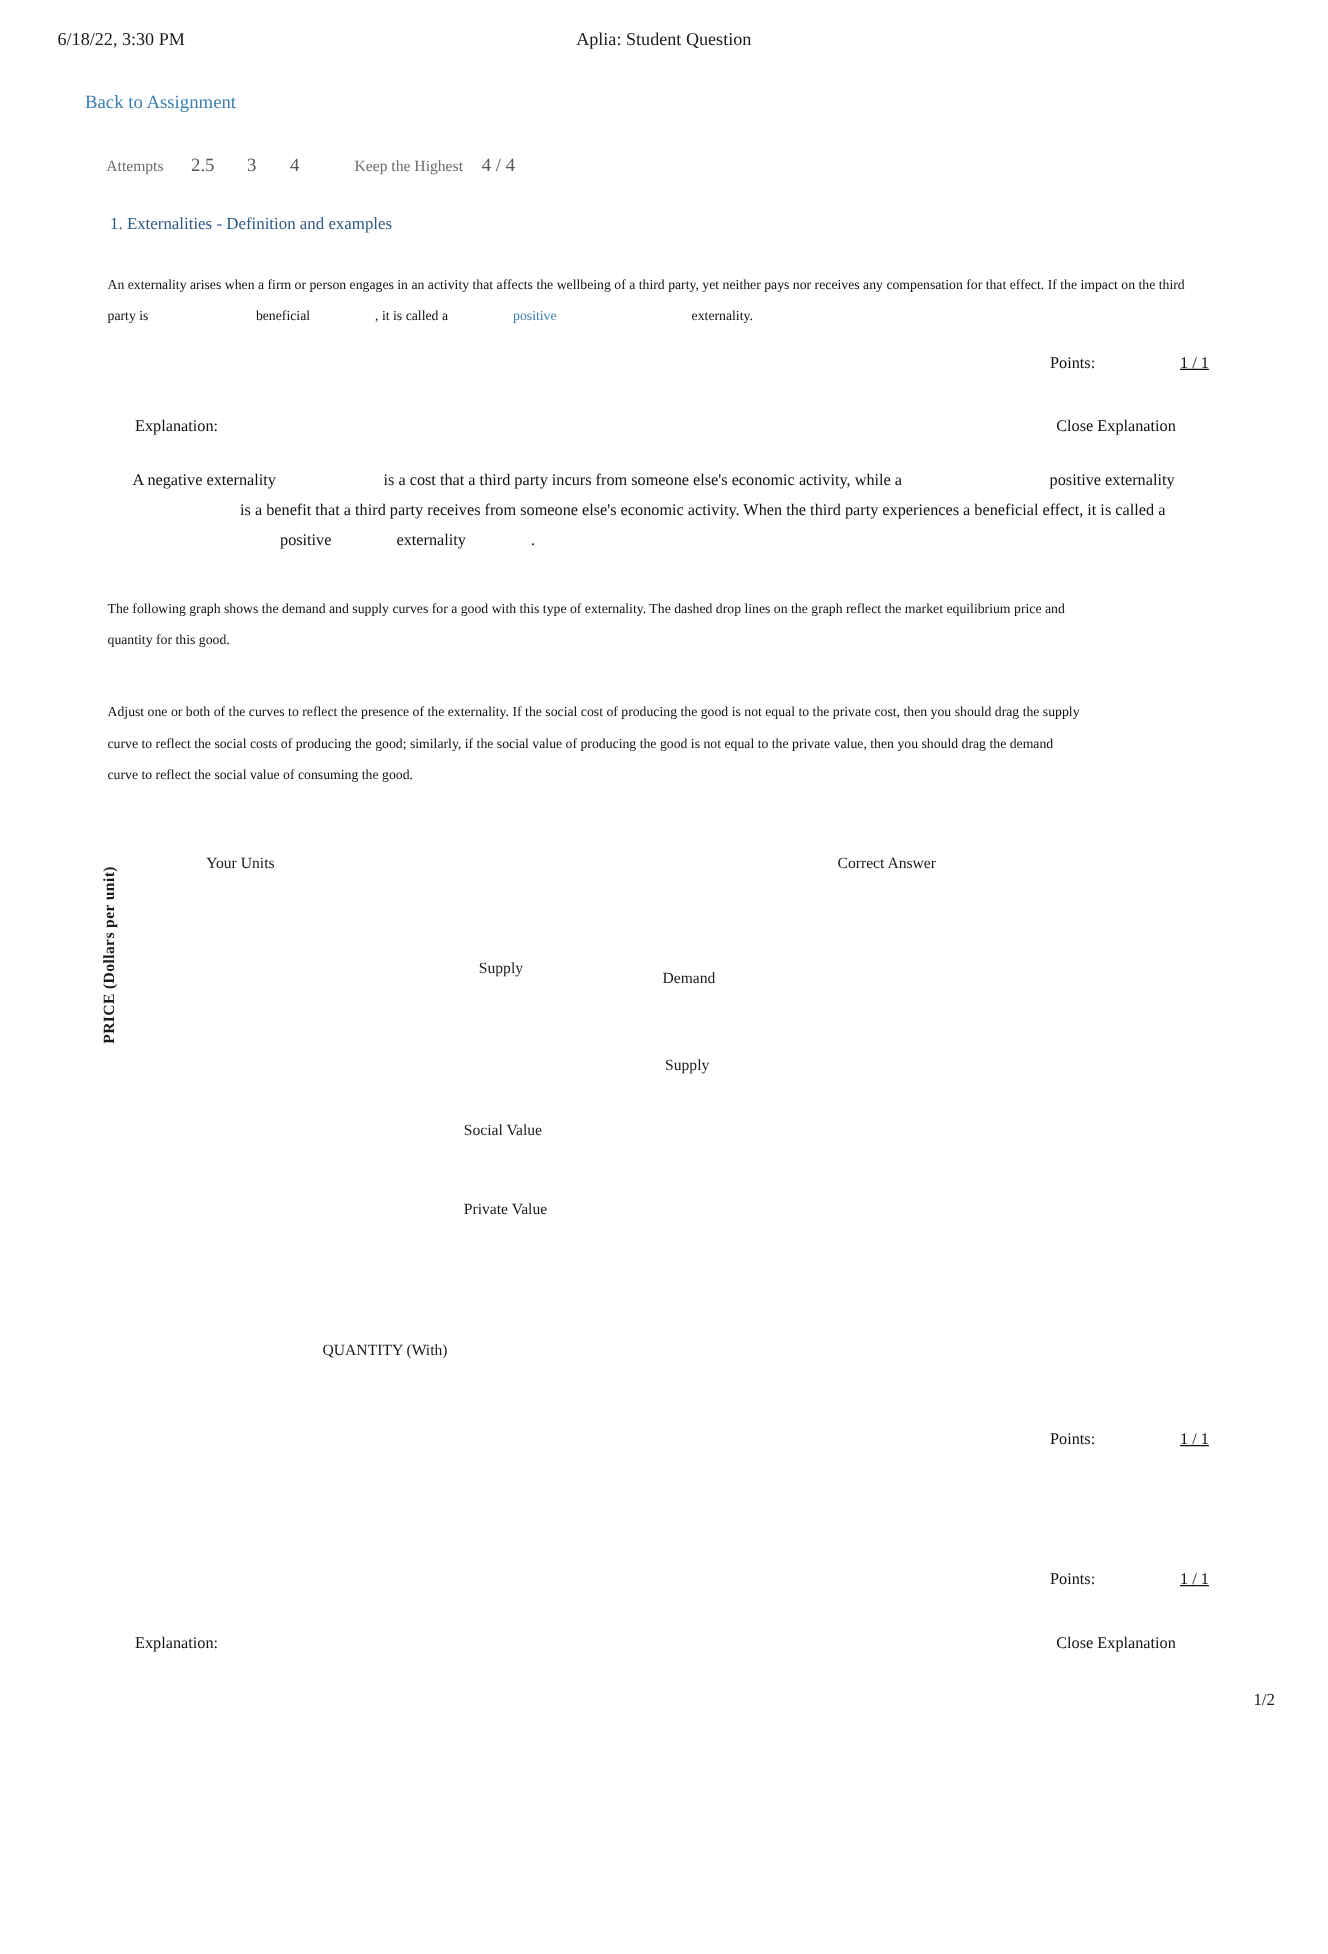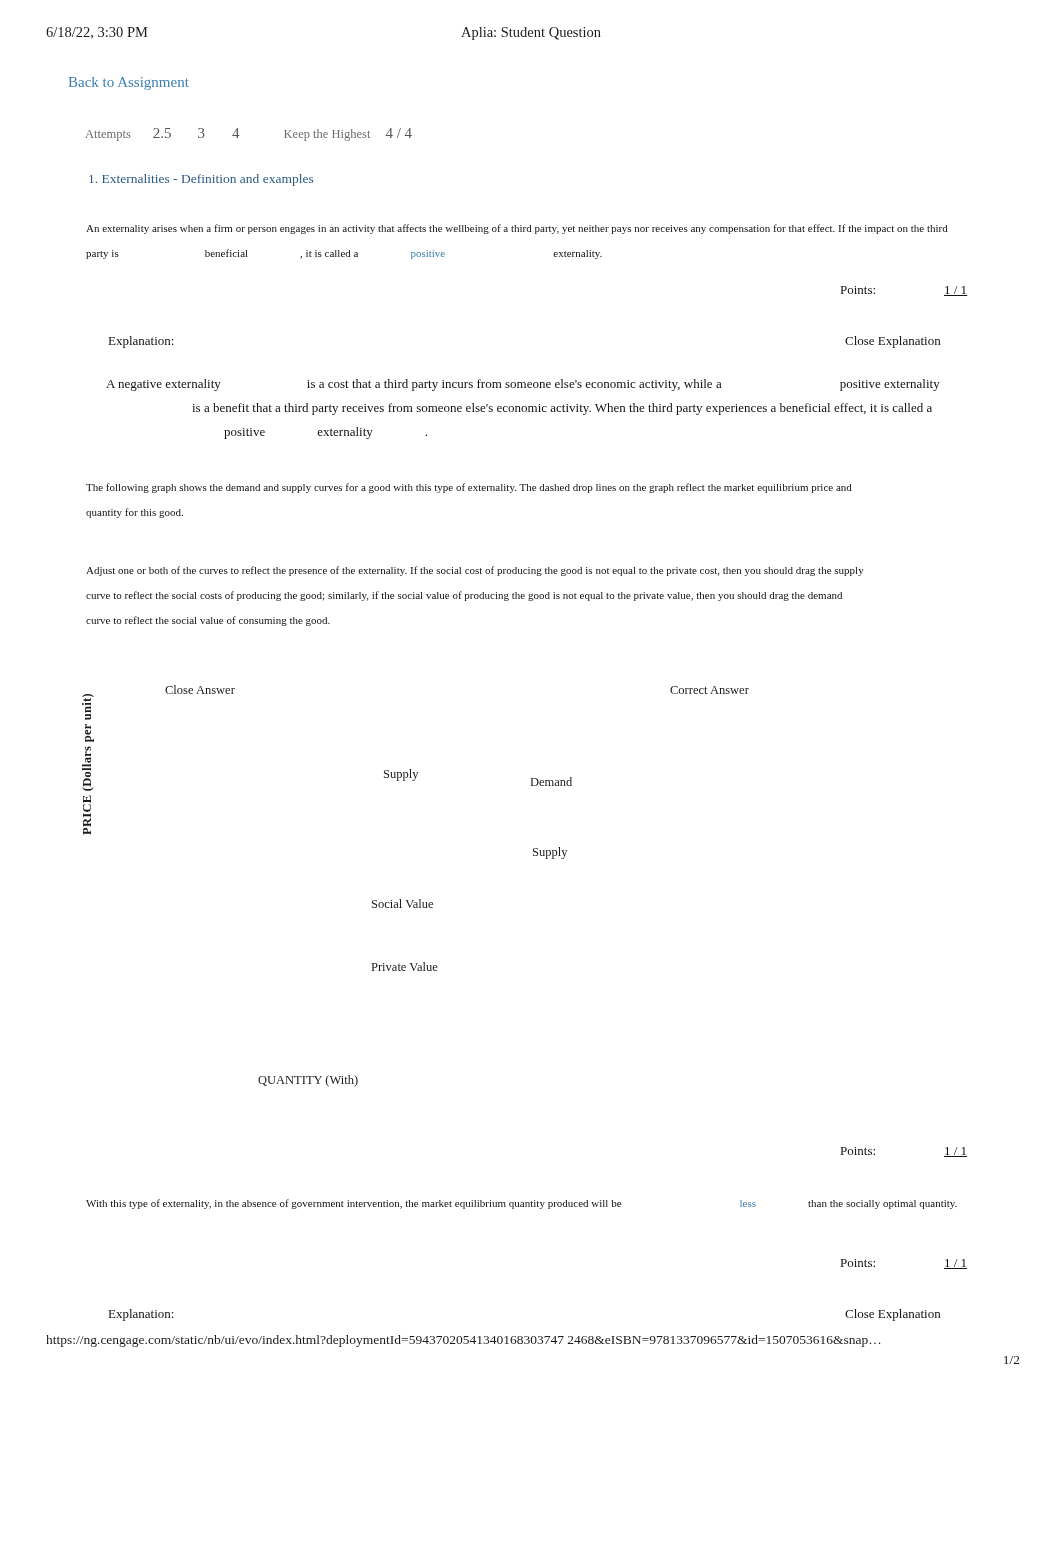--- a/index.html
+++ b/index.html
@@ -270,48 +270,44 @@
   <div class="expl-body">
     <span>A</span>
     <span>negative externality</span><span class="gap-md"></span><span>is a cost that a third party incurs from someone else's economic activity, while a</span><span class="gap-xl"></span><span>positive externality</span><span class="gap-md"></span><span>is a benefit that a third party receives from someone else's economic activity. When the third party experiences a beneficial effect, it is called a</span><span class="gap-xl"></span><span>positive</span><span class="gap-sm"></span><span>externality</span><span class="gap-sm"></span><span>.</span>
   </div>
 
   <div class="body-text para-graph">The following graph shows the demand and supply curves for a good with this type of externality. The dashed drop lines on the graph reflect the market equilibrium price and quantity for this good.</div>
 
   <div class="body-text para-adjust">Adjust one or both of the curves to reflect the presence of the externality. If the social cost of producing the good is not equal to the private cost, then you should drag the supply curve to reflect the social costs of producing the good; similarly, if the social value of producing the good is not equal to the private value, then you should drag the demand curve to reflect the social value of consuming the good.</div>
 
   <div class="graph-region">
-    <span class="glabel lbl-your-answer">Close Answer</span>
+    <span class="glabel lbl-your-answer">Your Units</span>
     <span class="glabel lbl-correct-answer">Correct Answer</span>
     <span class="glabel lbl-price">PRICE (Dollars per unit)</span>
     <span class="glabel lbl-quantity">QUANTITY (With)</span>
     <span class="glabel lbl-supply-1">Supply</span>
     <span class="glabel lbl-demand">Demand</span>
     <span class="glabel lbl-supply-2">Supply</span>
     <span class="glabel lbl-social-value">Social Value</span>
     <span class="glabel lbl-private-value">Private Value</span>
   </div>
 
   <div class="points-row points-2">
     <span class="plabel">Points:</span>
     <span class="pvalue">1 / 1</span>
   </div>
 
-  <div class="body-text para-final">
-    <span>With this type of externality, in the absence of government intervention, the market equilibrium quantity produced will be</span><span class="gap-xl"></span><span class="blank-ans blue">less</span><span class="gap-sm"></span><span>than the socially optimal quantity.</span>
-  </div>
 
   <div class="points-row points-3">
     <span class="plabel">Points:</span>
     <span class="pvalue">1 / 1</span>
   </div>
 
   <div class="expl-head expl-2">
     <span class="etitle">Explanation:</span>
     <span class="eclose">Close Explanation</span>
   </div>
 
   <div class="print-footer">
-    <span class="ftr-url">https://ng.cengage.com/static/nb/ui/evo/index.html?deploymentId=59437020541340168303747 2468&amp;eISBN=9781337096577&amp;id=1507053616&amp;snap…</span>
     <span class="ftr-page">1/2</span>
   </div>
 
 </div>
 
 </body></html>

